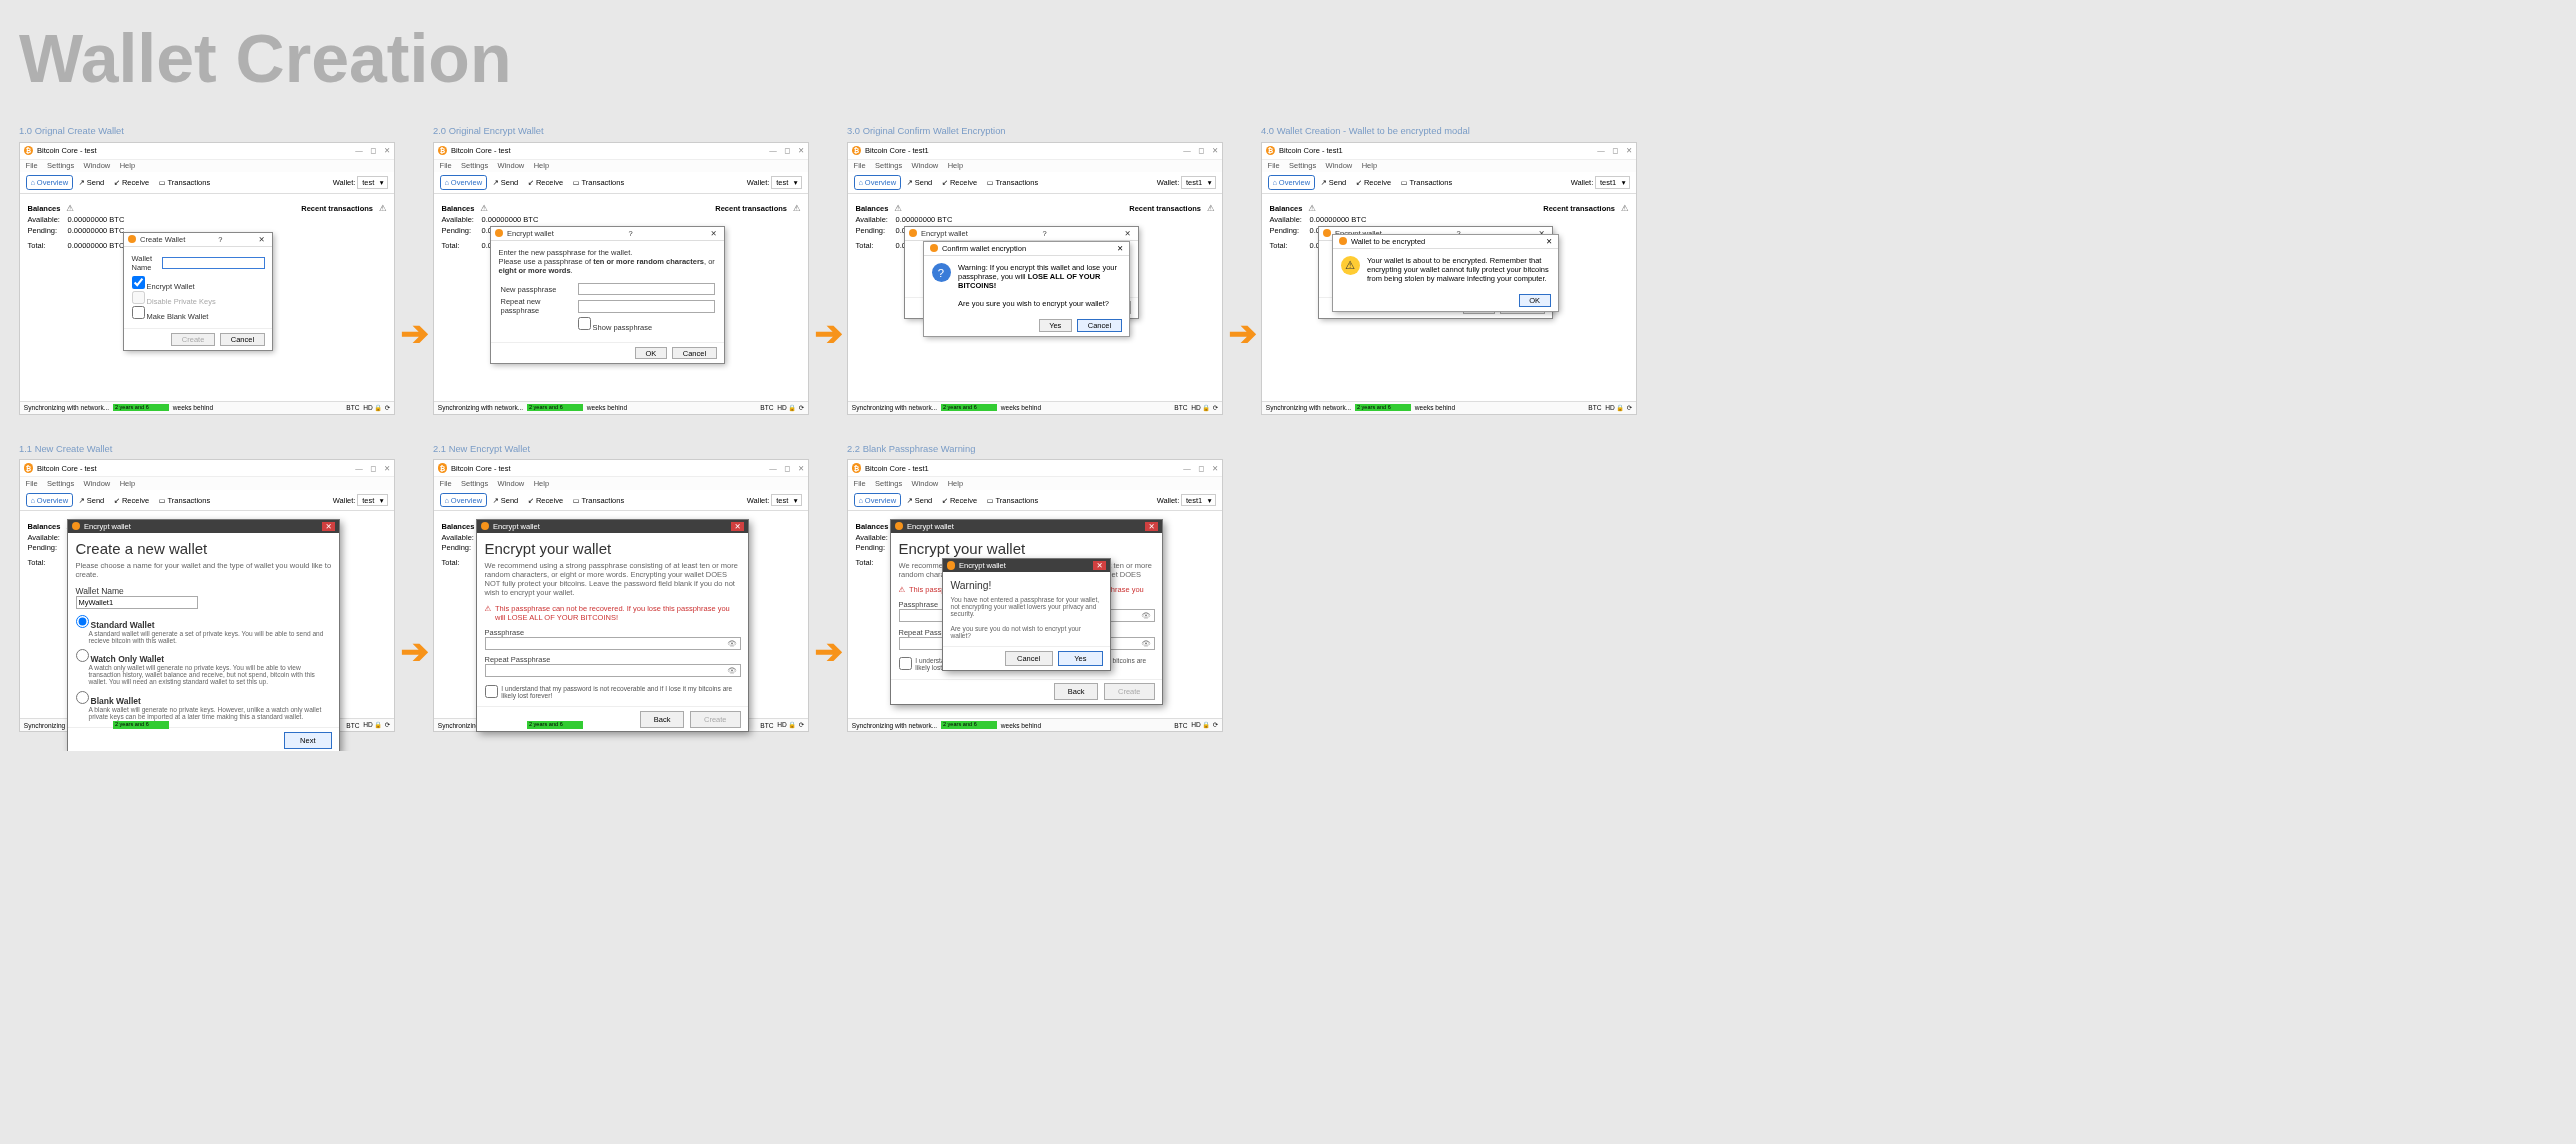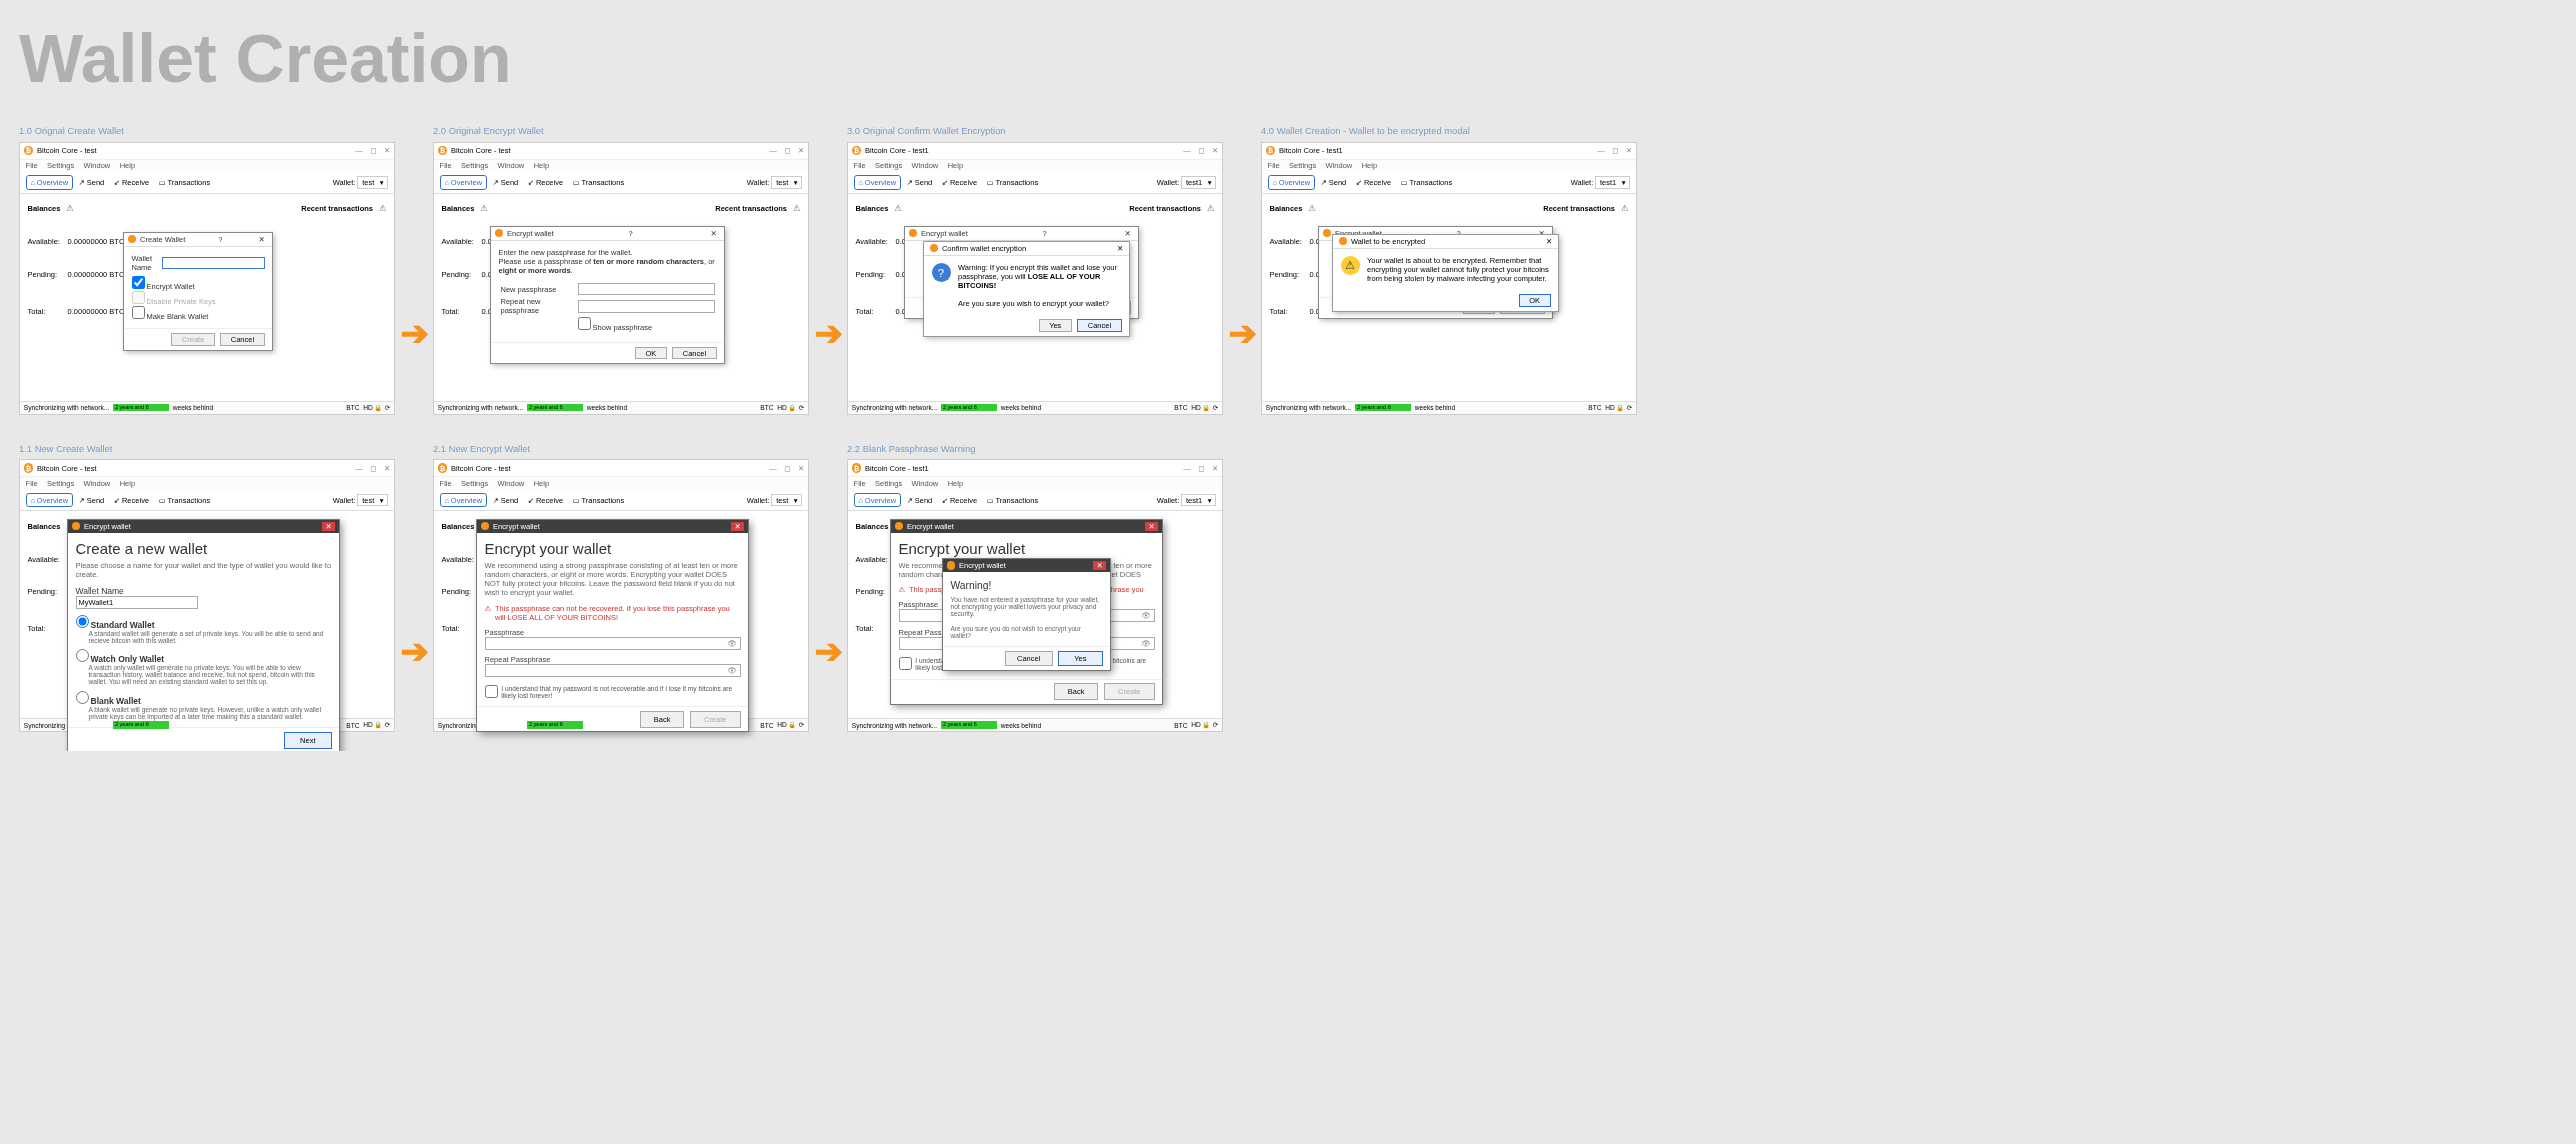--- a/index.html
+++ b/index.html
@@ -14,21 +14,21 @@
 .titlebar .win-btns { margin-left: auto; display: flex; gap: 7.5px; color: #888; font-size: 7.5px; }
 .menubar { display: flex; gap: 9.4px; padding: 1.9px 5.6px; font-size: 7.5px; color: #555; background: #fcfcfc; }
 .toolbar { display: flex; align-items: center; padding: 2.8px 5.6px; border-bottom: 0.9px solid #ddd; background: #fff; font-size: 7.5px; gap: 1.9px; }
 .toolbar .tb-item { display: flex; align-items: center; gap: 1.9px; padding: 1.9px 3.8px; border-radius: 2.8px; }
 .toolbar .tb-item.active { border: 0.9px solid #2d6fc7; color: #2d6fc7; }
 .toolbar .spacer { flex: 1; }
 .toolbar .wallet-sel { border: 0.9px solid #ccc; padding: 0.9px 3.8px; font-size: 7.5px; display: flex; gap: 5.6px; align-items: center;}
 .content { padding: 9.4px 7.5px; min-height: 207px; background: #fff; position: relative; }
 .balances-row { display:flex; justify-content: space-between; font-size: 7.5px; }
 .bal-col { font-size: 7.5px; }
-.bal-col .label { display:inline-block; width:38px;margin-top:22px; }
+.bal-col .label { display:inline-block; width:38px; }
 .bal-col .val { font-weight: normal; }
 .bal-col .row { margin-bottom: 1.9px; }
 .warn-tri { display:inline-block; font-size:8.5px; color:#555; margin-left:3.8px;}
 .statusbar { display: flex; align-items: center; font-size: 6.6px; border-top: 0.9px solid #ddd; padding: 1.9px 3.8px; gap: 3.8px; background:#fafafa;}
 .statusbar .progress { height: 7.5px; background: #33cc33; width: 56px; position:relative; }
 .statusbar .progress .ptext { position:absolute; left:1.9px; font-size:5.6px; color:#000; white-space:nowrap;}
 .statusbar .right { margin-left:auto; display:flex; gap:3.8px; align-items:center;}
 .dialog { position: absolute; background: #fff; border: 0.9px solid #888; box-shadow: 1.9px 1.9px 5.6px rgba(0,0,0,.3); font-size: 7.5px; }
 .dialog-titlebar { display:flex; align-items:center; padding:1.9px 3.8px; font-size:7.5px; }
 .dialog-titlebar.blue { background: #fff; color:#333; border-bottom:0.9px solid #ddd;}

